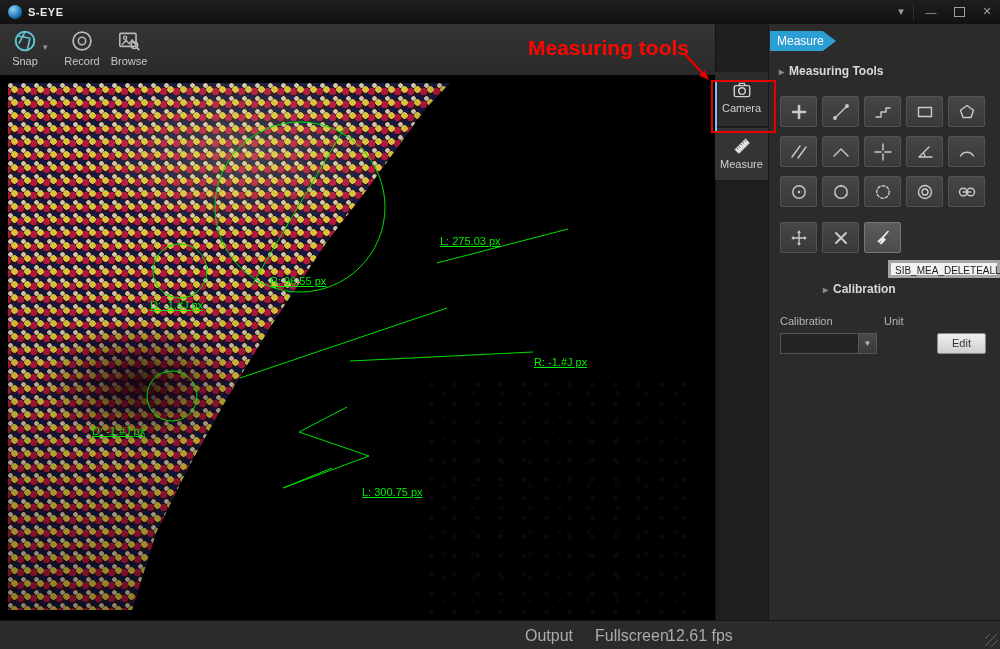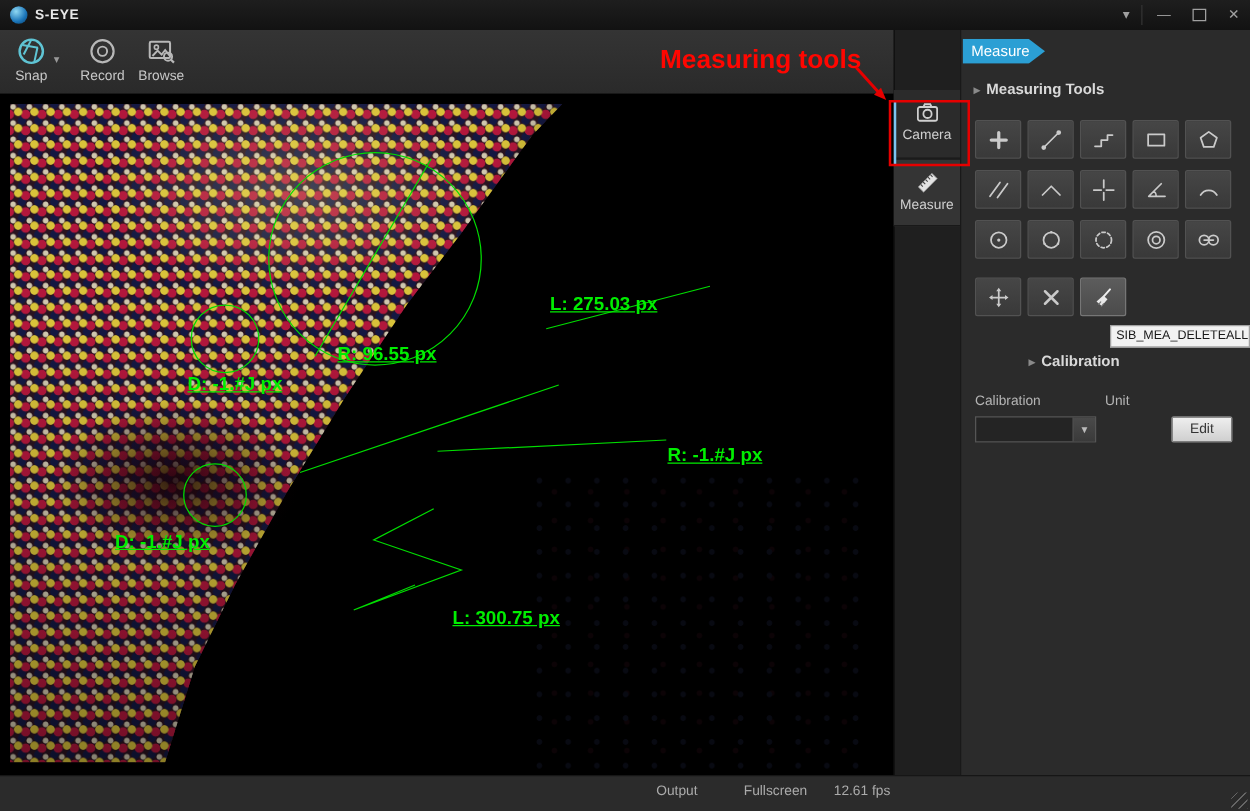--- a/index.html
+++ b/index.html
@@ -45,21 +45,21 @@
     background:linear-gradient(113deg,rgba(0,0,0,0) 52%,rgba(0,0,0,.92) 80%),
                linear-gradient(180deg,rgba(0,0,0,0) 35%,rgba(0,0,0,.35));}
   .blotch{left:40px;top:245px;width:200px;height:130px;
     background:radial-gradient(ellipse at center,rgba(25,2,10,.85),transparent 70%);}
   .specks{left:420px;top:300px;width:280px;height:300px;opacity:.07;
     background-image:radial-gradient(circle,#7788ff 0 2px,transparent 2.6px),
                      radial-gradient(circle,#aa3355 0 2px,transparent 2.6px);
     background-size:23px 19px,29px 23px;background-position:0 0,9px 7px;}
   svg.measure-overlay{left:0;top:0;width:715px;height:545px;}
   svg.measure-overlay *{stroke:#00dd00;stroke-width:1;fill:none;}
-  .mlabel{color:#00ee00;font-size:15px;text-decoration:underline;white-space:nowrap;font-weight:bold;}
+  .mlabel{color:#00ee00;font-size:11px;text-decoration:underline;white-space:nowrap;}
 
   
   .red-note{left:528px;top:36px;color:#ff0600;font-size:21px;font-weight:bold;z-index:30;}
   .red-arrow{left:683px;top:52px;width:34px;height:34px;z-index:30;}
   .red-box{left:711px;top:80px;width:61px;height:49px;border:2px solid #e60000;z-index:30;}
 
   
   .tabstrip{left:715px;top:24px;width:53px;height:596px;background:#1f1f1f;border-left:1px solid #111;}
   .sidetab{left:715px;width:53px;text-align:center;color:#cfcfcf;font-size:11px;margin-top:48px;}
   .tab-camera{top:24px;height:54px;background:#2b2b2b;border-bottom:1px solid #191919;}
@@ -77,33 +77,33 @@
   .sect-arrow{color:#8a8a8a;font-size:10px;margin-right:5px;}
   .mt-head{left:779px;top:64px;}
   .cal-head{left:779px;top:282px;margin-left:44px;}
   .tools-grid{display:flex;flex-wrap:wrap;gap:9px 5px;width:205px;}
   .tg1{left:780px;top:96px;}
   .tg2{left:780px;top:222px;}
   .toolbtn{width:37px;height:31px;box-sizing:border-box;border:1px solid #525252;border-radius:2px;
     background:linear-gradient(#464646,#393939);display:flex;align-items:center;justify-content:center;}
   .toolbtn.active{background:linear-gradient(#5c5c5c,#4b4b4b);border-color:#767676;}
   .tools-grid svg{stroke:#cacaca;fill:none;stroke-width:1.4;stroke-linecap:round;stroke-linejoin:round;}
-  .tooltip{left:888px;top:260px;width:112px;height:18px;background:#f2f2f2;border:1px solid #a3a3a3;
+  .tooltip{left:888px;top:260px;width:112px;height:18px;background:#f2f2f2;border:3px solid #a3a3a3;
     box-sizing:border-box;color:#1a1a1a;font-size:10px;line-height:16px;padding-left:4px;z-index:40;white-space:nowrap;}
   .cal-label{color:#b5b5b5;font-size:11px;}
   .combo{left:780px;top:333px;width:97px;height:21px;background:#242424;border:1px solid #555;box-sizing:border-box;}
   .combo-arrow{position:absolute;right:0;top:0;width:17px;height:19px;background:linear-gradient(#4a4a4a,#3a3a3a);
     border-left:1px solid #555;color:#bbb;font-size:8px;display:flex;align-items:center;justify-content:center;}
   .edit-btn{left:937px;top:333px;width:49px;height:21px;background:linear-gradient(#efefef,#cfcfcf);
     border:1px solid #8a8a8a;border-radius:2px;box-sizing:border-box;color:#333;font-size:11px;
     text-align:center;line-height:19px;}
 
   
   .statusbar{left:0;top:620px;width:1000px;height:29px;background:#2b2b2b;border-top:1px solid #161616;}
-  .status-item{top:627px;color:#ababab;font-size:11px;}
+  .status-item{top:627px;color:#ababab;font-size:16px;}
   .grip{left:985px;top:634px;width:13px;height:13px;
     background:repeating-linear-gradient(135deg,transparent 0 3px,#666 3px 4px,transparent 4px 5px);}
 </style>
 </head>
 <body>
 
 <div id="app">
 
   <div class="abs titlebar">
     <div class="abs logo"></div>

